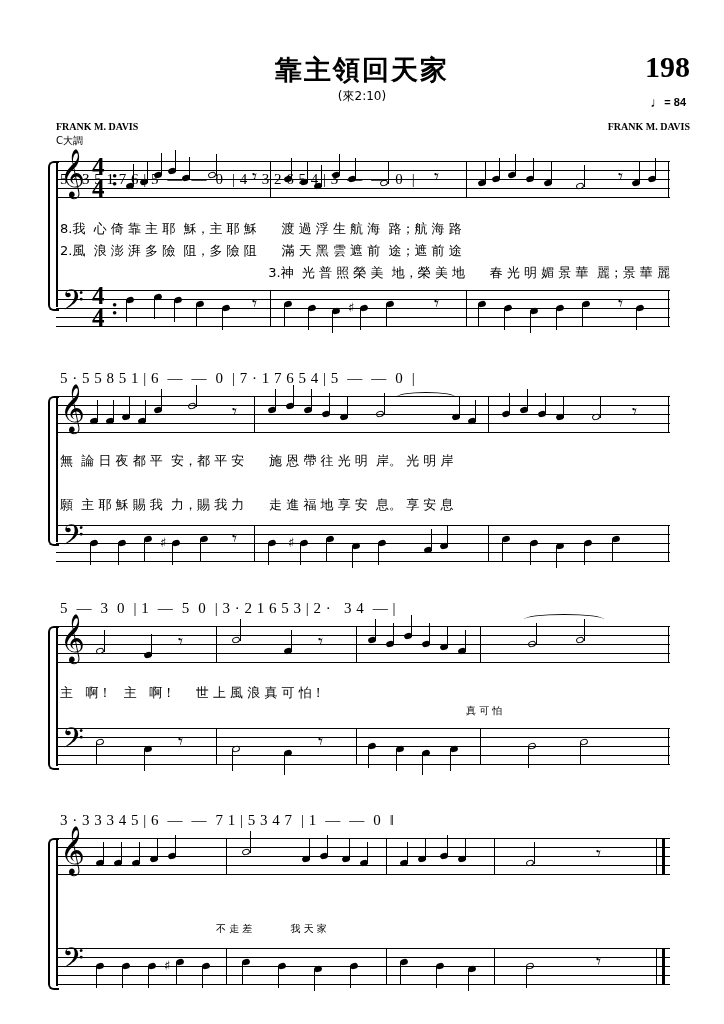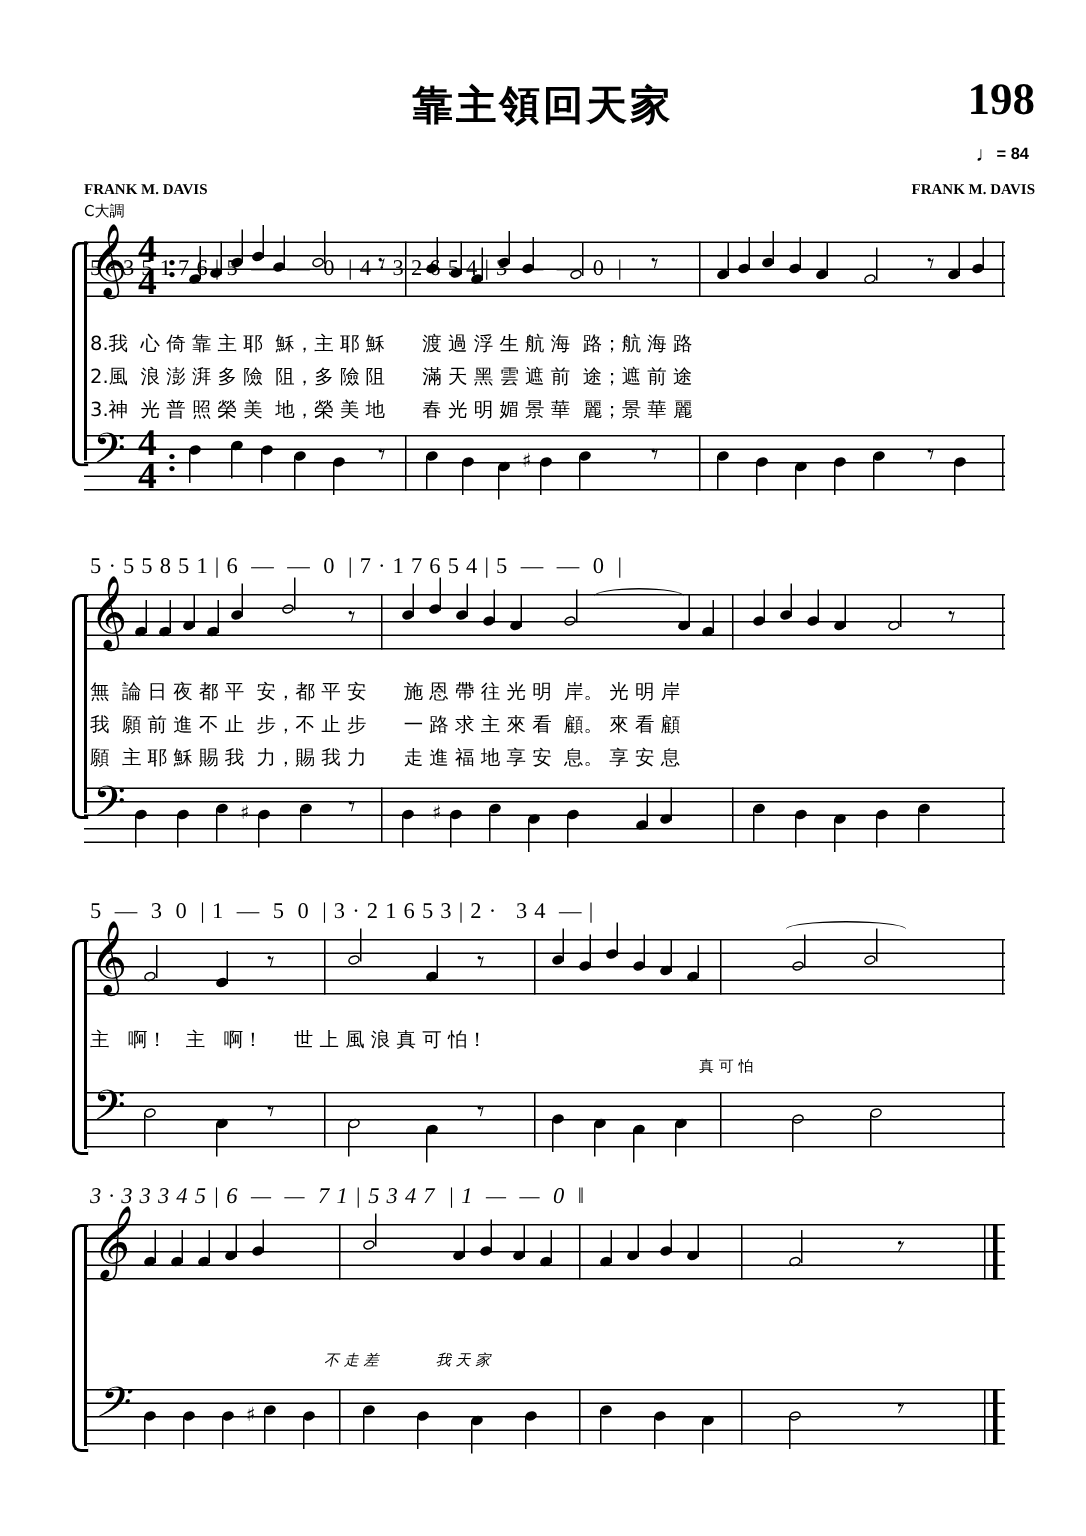--- a/index.html
+++ b/index.html
@@ -223,20 +223,21 @@
     font-family: "DejaVu Sans", sans-serif;
     white-space: pre;
   }
 </style>
 </head>
 <body>
 
 <div class="page">
 
   <div class="title">靠主領回天家</div>
+  <div class="subtitle">(來2:10)</div>
   <div class="hymn-number">198</div>
   <div class="tempo"><span class="notehead">♩</span><span>= 84</span></div>
   <div class="composer-left">FRANK M. DAVIS</div>
   <div class="key-left">C大調</div>
   <div class="composer-right">FRANK M. DAVIS</div>
 
   <div class="system" style="top:135px;height:200px;">
 
     <div class="numline" style="top:0px;margin-top:36px;">5 · 3 5 1 7 6 | 5  —  —  0  | 4 · 3 2 6 5 4 | 3  —  —  0  |</div>
 
@@ -298,21 +299,21 @@
       <div class="rest" style="left:562px;top:6px;">𝄾</div>
       <div class="nh" style="left:576px;top:19px;"></div>
         <div class="stem" style="left:583px;top:1px;"></div>
       <div class="nh" style="left:592px;top:15px;"></div>
         <div class="stem" style="left:599px;top:-3px;"></div>
       <div class="barline" style="left:612px;"></div>
     </div>
 
     <div class="lyric-row" style="top:85px;">8.我  心 倚 靠 主 耶  穌，主 耶 穌      渡 過 浮 生 航 海  路；航 海 路</div>
     <div class="lyric-row" style="top:107px;">2.風  浪 澎 湃 多 險  阻，多 險 阻      滿 天 黑 雲 遮 前  途；遮 前 途</div>
-    <div class="lyric-row" style="top:129px;">3.神  光 普 照 榮 美  地，榮 美 地      春 光 明 媚 景 華  麗；景 華 麗</div>
+    <div class="lyric-row" style="top:129px;text-align:right;">3.神  光 普 照 榮 美  地，榮 美 地      春 光 明 媚 景 華  麗；景 華 麗</div>
 
     <div class="staff" style="top:155px;">
       <div class="line l0"></div>
         <div class="line l1"></div>
         <div class="line l2"></div>
         <div class="line l3"></div>
         <div class="line l4"></div>
       <div class="clef bass">𝄢</div>
       <div class="timesig">4<br>4</div>
       <div class="repeat-dots" style="left:56px;top:11px;">•<br>•</div>
@@ -418,21 +419,20 @@
         <div class="stem" style="left:489px;top:-3px;"></div>
       <div class="nh" style="left:500px;top:18px;"></div>
         <div class="stem" style="left:507px;top:0px;"></div>
       <div class="nh hollow" style="left:536px;top:18px;"></div>
         <div class="stem" style="left:544px;top:0px;"></div>
       <div class="rest" style="left:576px;top:6px;">𝄾</div>
       <div class="barline" style="left:612px;"></div>
     </div>
 
     <div class="lyric-row" style="top:82px;">無  論 日 夜 都 平  安，都 平 安      施 恩 帶 往 光 明  岸。 光 明 岸</div>
-    <div class="lyric-row" style="top:104px;">我  願 前 進 不 止  步，不 止 步      一 路 求 主 來 看  顧。 來 看 顧</div>
     <div class="lyric-row" style="top:126px;">願  主 耶 穌 賜 我  力，賜 我 力      走 進 福 地 享 安  息。 享 安 息</div>
 
     <div class="staff" style="top:155px;">
       <div class="line l0"></div>
         <div class="line l1"></div>
         <div class="line l2"></div>
         <div class="line l3"></div>
         <div class="line l4"></div>
       <div class="clef bass">𝄢</div>
 
@@ -568,21 +568,21 @@
       <div class="barline" style="left:424px;"></div>
 
       <div class="nh hollow" style="left:472px;top:15px;"></div>
         <div class="stem" style="left:472px;top:18px;"></div>
       <div class="nh hollow" style="left:524px;top:11px;"></div>
         <div class="stem" style="left:524px;top:14px;"></div>
       <div class="barline" style="left:612px;"></div>
     </div>
   </div>
 
-  <div class="system" style="top:790px;height:190px;font-style:italic;">
+  <div class="system" style="top:812px;height:190px;">
 
     <div class="numline" style="top:0px;">3 · 3 3 3 4 5 | 6  —  —  7 1 | 5 3 4 7  | 1  —  —  0  ‖</div>
 
     <div class="brace" style="top:26px;height:148px;"></div>
     <div class="barline" style="left:56px;top:26px;height:148px;width:2px;"></div>
 
     <div class="staff" style="top:26px;">
       <div class="line l0"></div>
         <div class="line l1"></div>
         <div class="line l2"></div>

